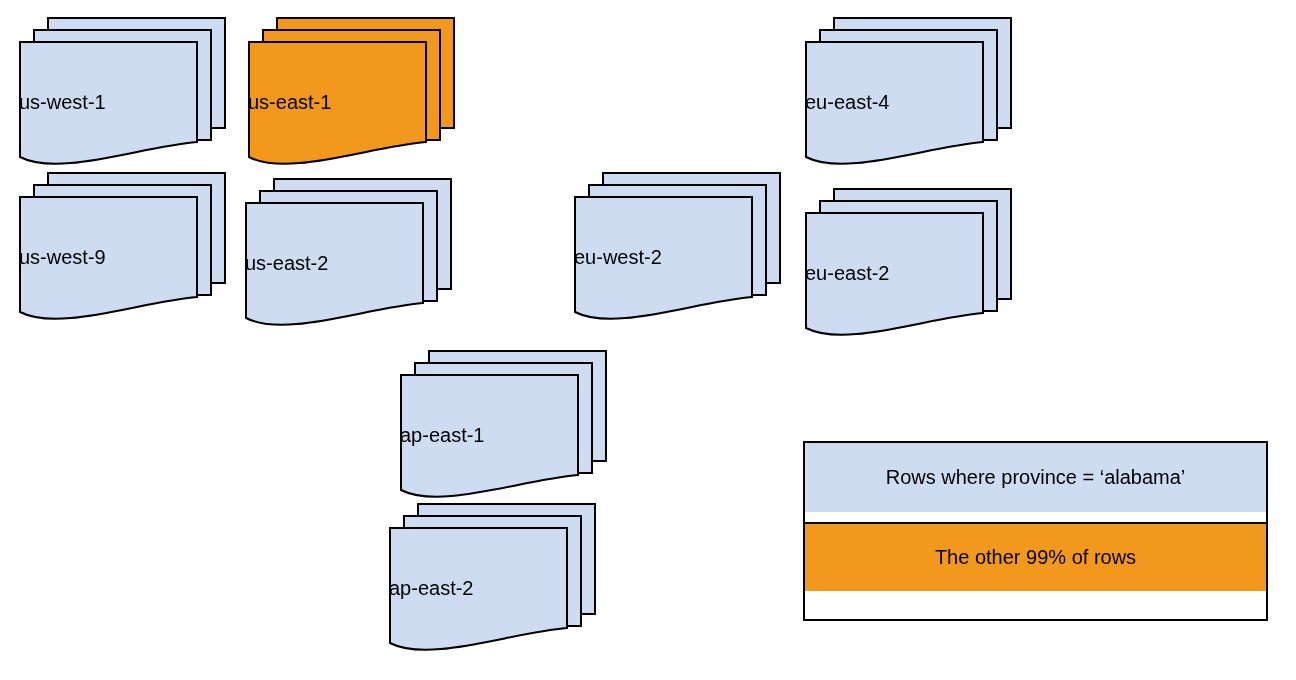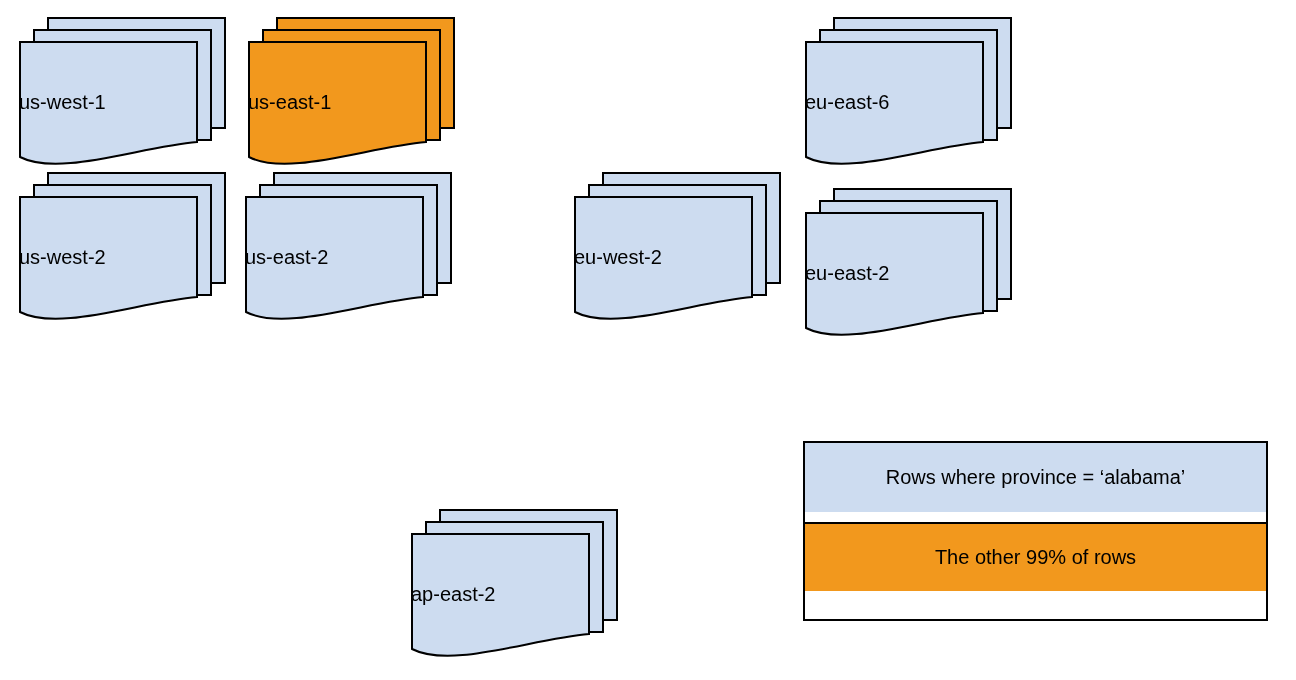--- a/index.html
+++ b/index.html
@@ -99,35 +99,35 @@
     <div class="stack blue" style="left: 805px; top: 17px;">
     <svg class="sheet-back" width="179" height="112" viewBox="0 0 179 112">
       <rect class="shape" x="1" y="1" width="177" height="110"></rect>
     </svg>
     <svg class="sheet-middle" width="179" height="112" viewBox="0 0 179 112">
       <rect class="shape" x="1" y="1" width="177" height="110"></rect>
     </svg>
     <svg class="sheet-front" width="179" height="126" viewBox="0 0 179 126">
       <path class="shape" d="M1,1 H178 V101 C120,106 40,136 1,116 Z"></path>
     </svg>
-    <div class="region-label">eu-east-6</div>
+    <div class="region-label">eu-east-4</div>
   </div>
     <div class="stack blue" style="left: 19px; top: 172px;">
     <svg class="sheet-back" width="179" height="112" viewBox="0 0 179 112">
       <rect class="shape" x="1" y="1" width="177" height="110"></rect>
     </svg>
     <svg class="sheet-middle" width="179" height="112" viewBox="0 0 179 112">
       <rect class="shape" x="1" y="1" width="177" height="110"></rect>
     </svg>
     <svg class="sheet-front" width="179" height="126" viewBox="0 0 179 126">
       <path class="shape" d="M1,1 H178 V101 C120,106 40,136 1,116 Z"></path>
     </svg>
-    <div class="region-label">us-west-2</div>
+    <div class="region-label">us-west-9</div>
   </div>
-    <div class="stack blue" style="left: 245px; top: 172px;">
+    <div class="stack blue" style="left: 245px; top: 178px;">
     <svg class="sheet-back" width="179" height="112" viewBox="0 0 179 112">
       <rect class="shape" x="1" y="1" width="177" height="110"></rect>
     </svg>
     <svg class="sheet-middle" width="179" height="112" viewBox="0 0 179 112">
       <rect class="shape" x="1" y="1" width="177" height="110"></rect>
     </svg>
     <svg class="sheet-front" width="179" height="126" viewBox="0 0 179 126">
       <path class="shape" d="M1,1 H178 V101 C120,106 40,136 1,116 Z"></path>
     </svg>
     <div class="region-label">us-east-2</div>
@@ -149,21 +149,33 @@
       <rect class="shape" x="1" y="1" width="177" height="110"></rect>
     </svg>
     <svg class="sheet-middle" width="179" height="112" viewBox="0 0 179 112">
       <rect class="shape" x="1" y="1" width="177" height="110"></rect>
     </svg>
     <svg class="sheet-front" width="179" height="126" viewBox="0 0 179 126">
       <path class="shape" d="M1,1 H178 V101 C120,106 40,136 1,116 Z"></path>
     </svg>
     <div class="region-label">eu-east-2</div>
   </div>
-    <div class="stack blue" style="left: 411px; top: 503px; margin-top: 6px;">
+    <div class="stack blue" style="left: 400px; top: 350px;">
+    <svg class="sheet-back" width="179" height="112" viewBox="0 0 179 112">
+      <rect class="shape" x="1" y="1" width="177" height="110"></rect>
+    </svg>
+    <svg class="sheet-middle" width="179" height="112" viewBox="0 0 179 112">
+      <rect class="shape" x="1" y="1" width="177" height="110"></rect>
+    </svg>
+    <svg class="sheet-front" width="179" height="126" viewBox="0 0 179 126">
+      <path class="shape" d="M1,1 H178 V101 C120,106 40,136 1,116 Z"></path>
+    </svg>
+    <div class="region-label">ap-east-1</div>
+  </div>
+    <div class="stack blue" style="left: 389px; top: 503px;">
     <svg class="sheet-back" width="179" height="112" viewBox="0 0 179 112">
       <rect class="shape" x="1" y="1" width="177" height="110"></rect>
     </svg>
     <svg class="sheet-middle" width="179" height="112" viewBox="0 0 179 112">
       <rect class="shape" x="1" y="1" width="177" height="110"></rect>
     </svg>
     <svg class="sheet-front" width="179" height="126" viewBox="0 0 179 126">
       <path class="shape" d="M1,1 H178 V101 C120,106 40,136 1,116 Z"></path>
     </svg>
     <div class="region-label">ap-east-2</div>

